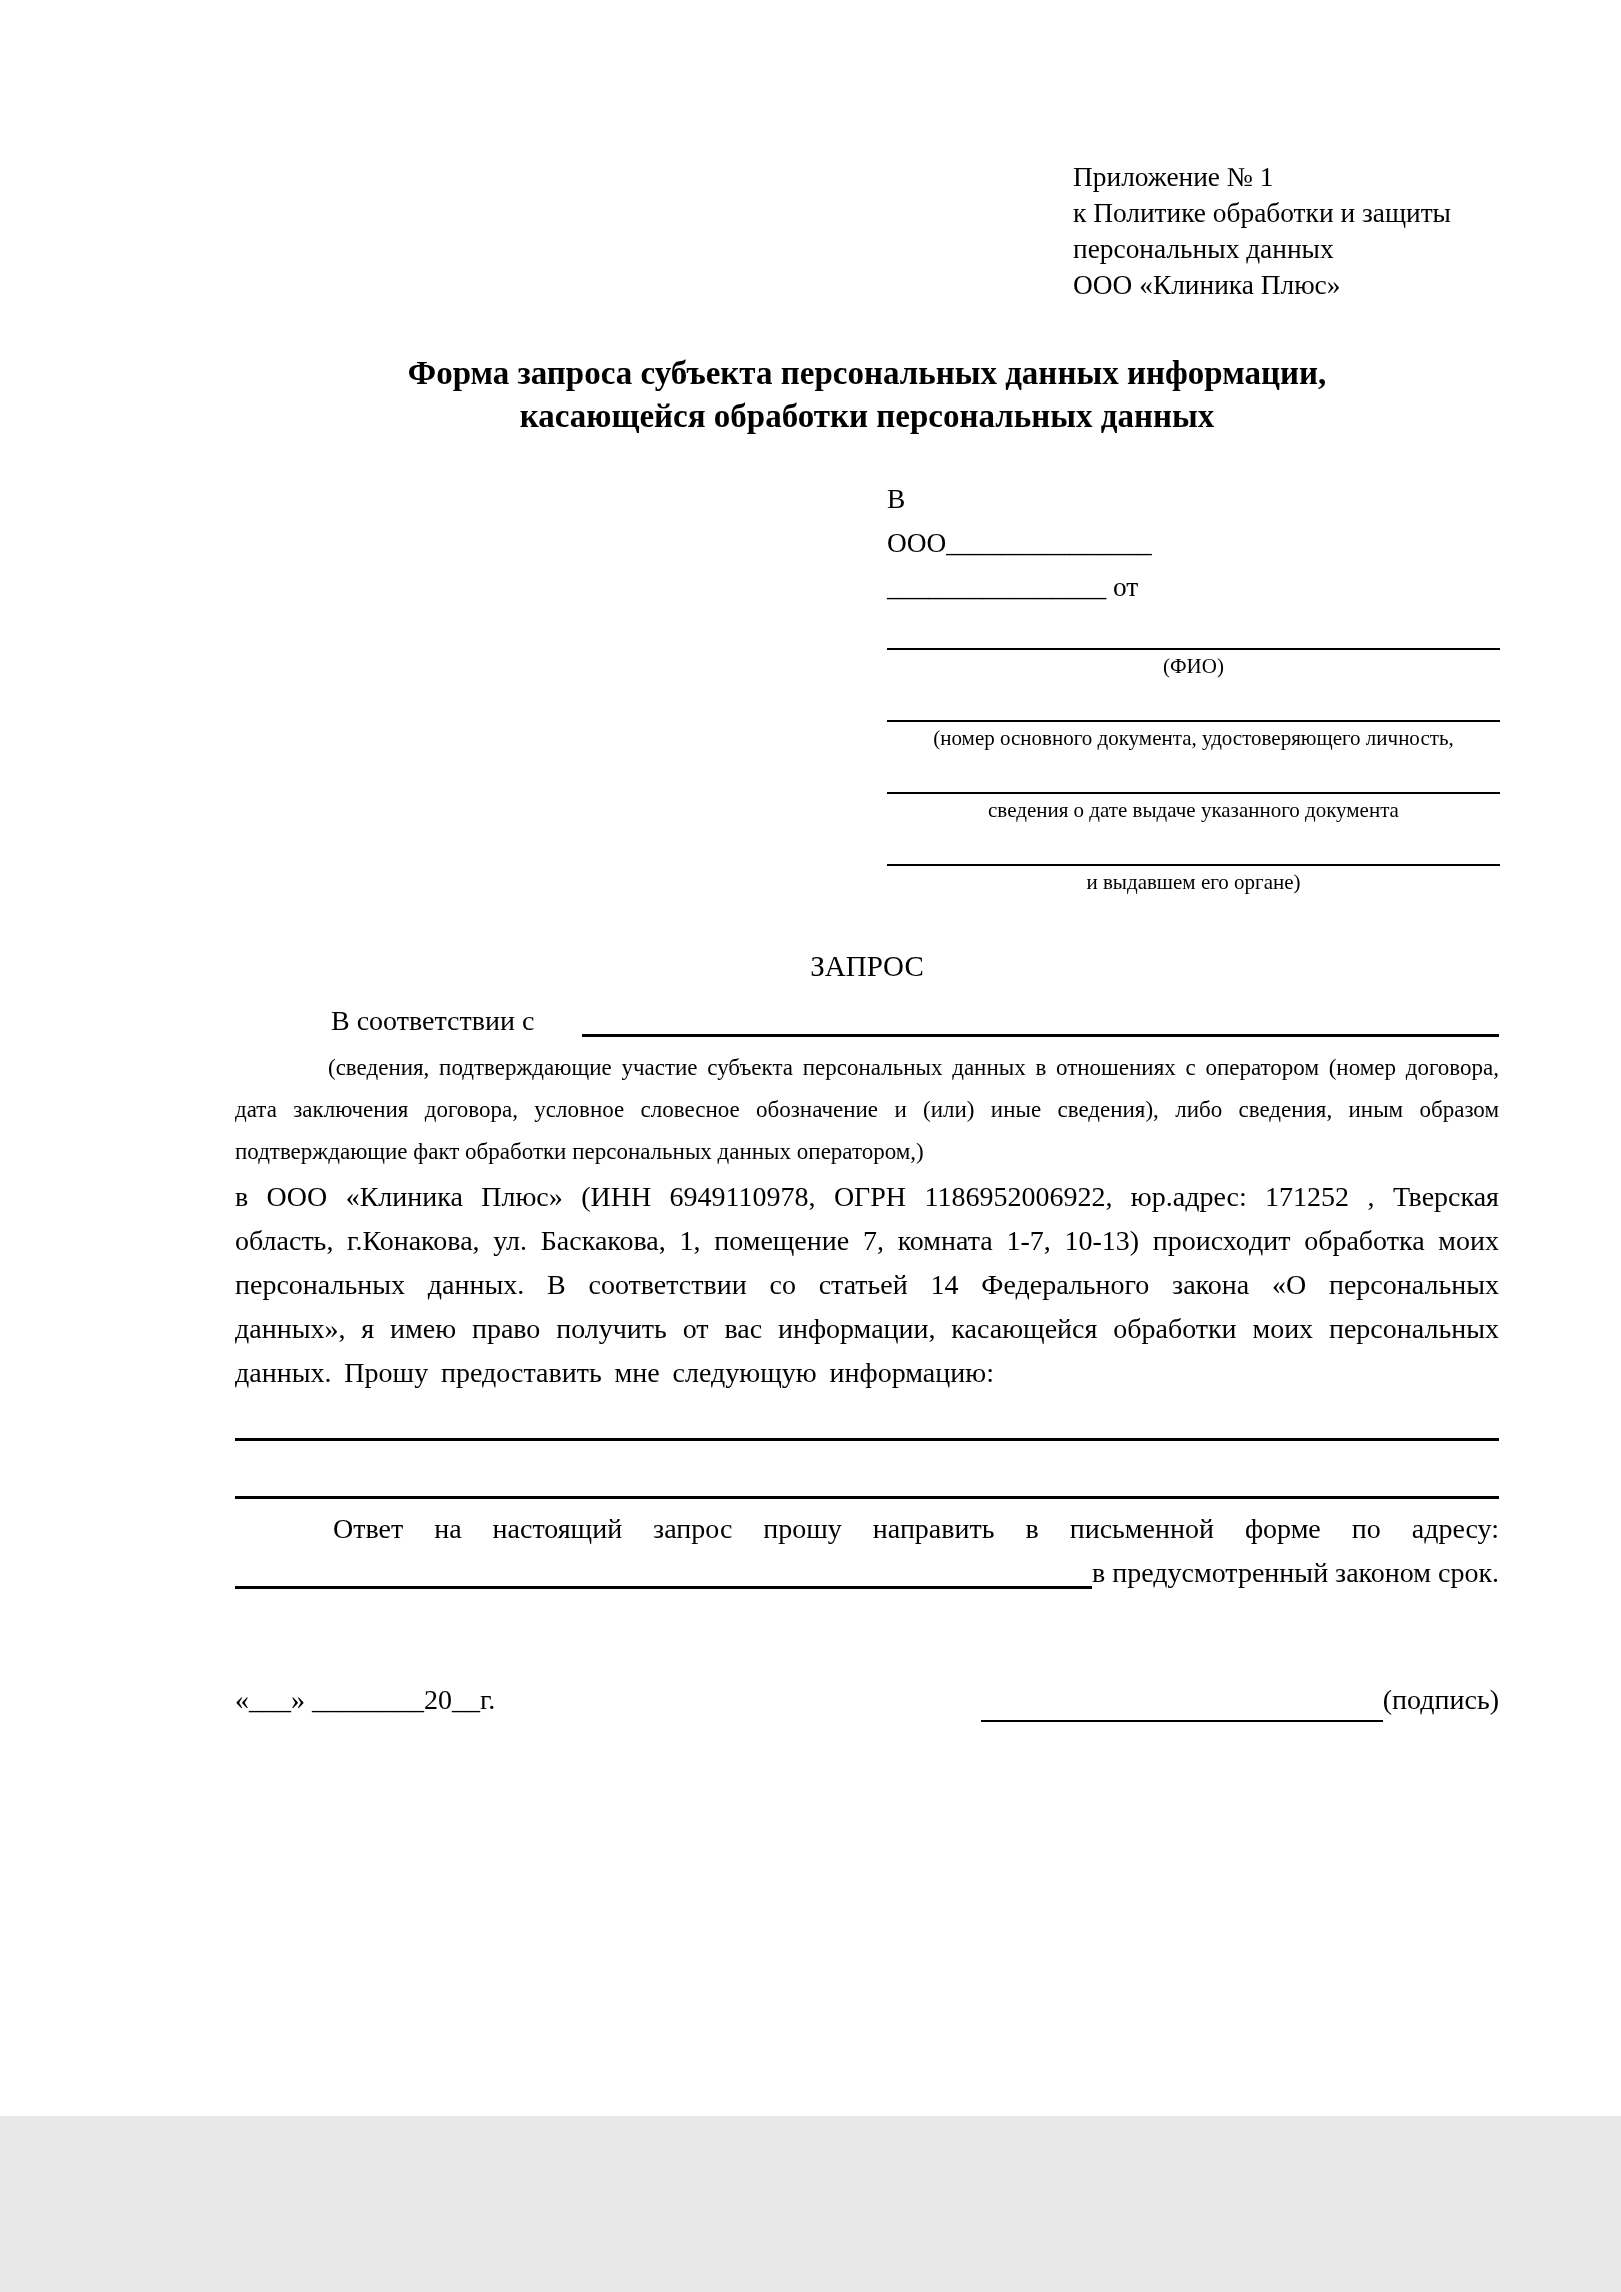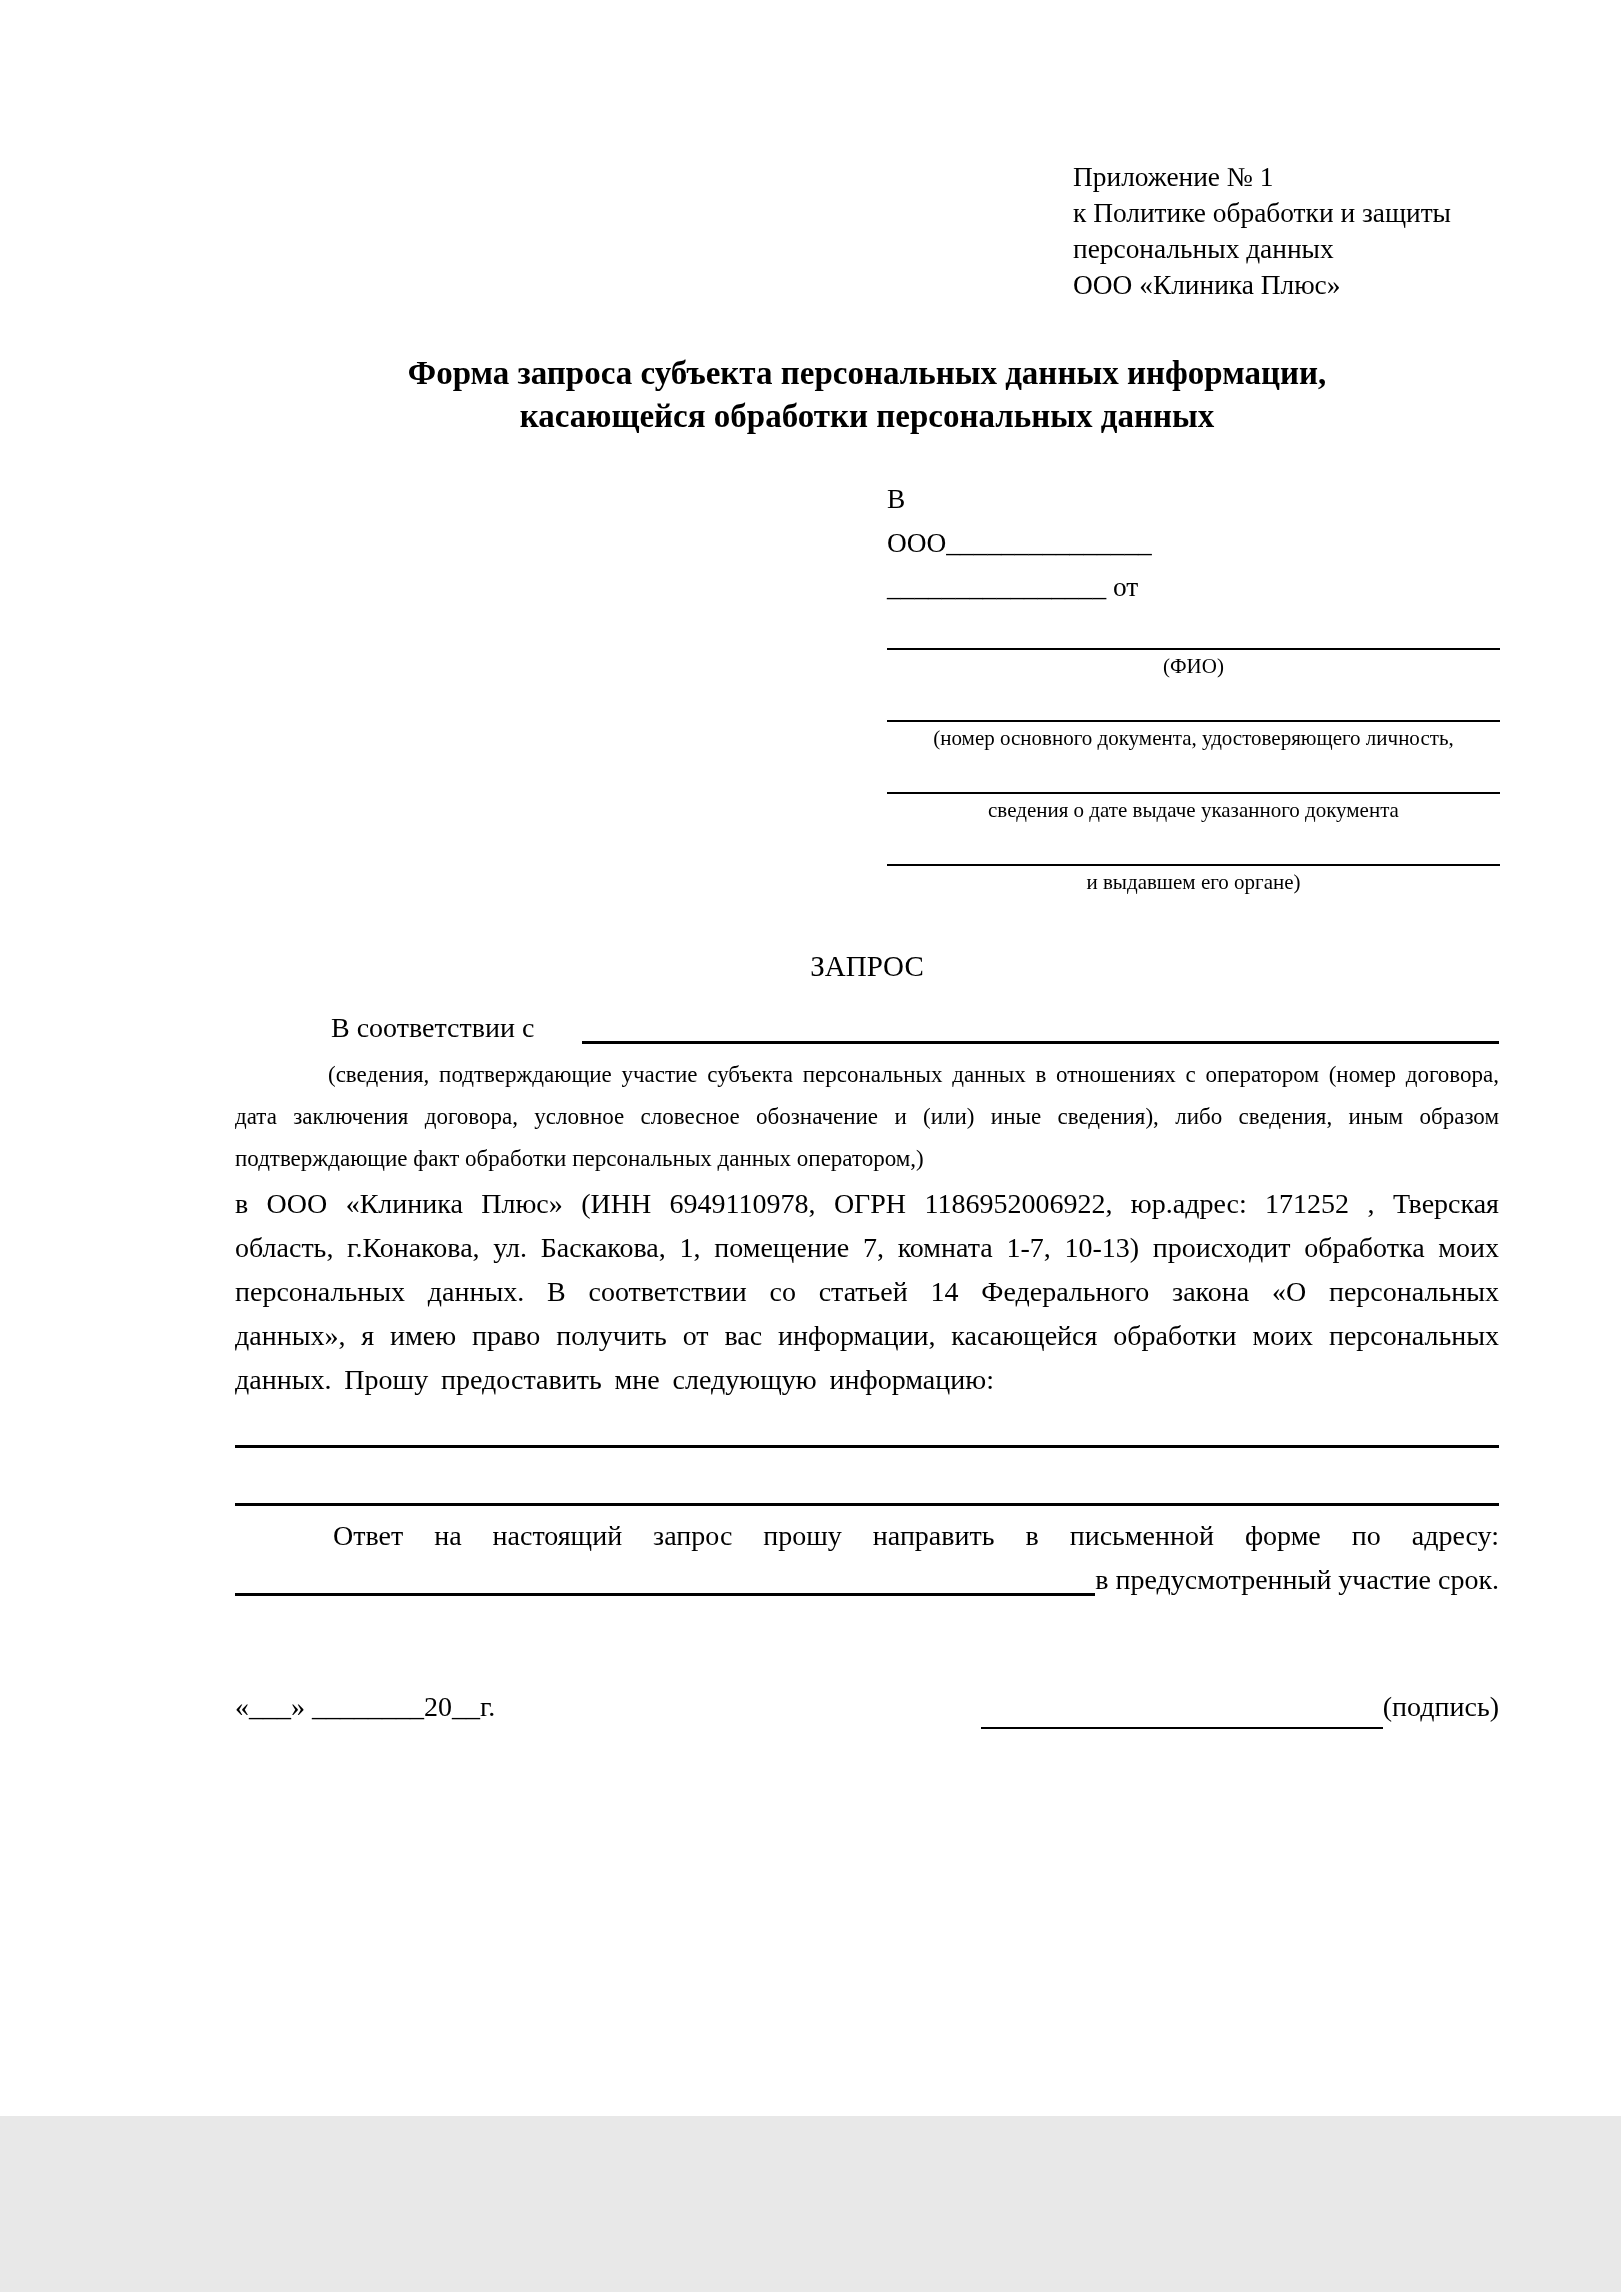--- a/index.html
+++ b/index.html
@@ -60,21 +60,21 @@
   }
 
   
   .request-heading {
     margin-top: 51px;
     text-align: center;
     font-size: 29px;
     line-height: 37px;
   }
   .according-row {
-    margin-top: 21px;
+    margin-top: 14px;
     display: flex;
     padding-left: 96px;
     font-size: 28px;
     line-height: 44px;
     gap: 36px;
   }
   .according-text { white-space: pre; }
   .fill-line {
     flex: 1;
     border-bottom: 3.9px solid #000;
@@ -200,21 +200,21 @@
 
     <p class="body-par">в ООО «Клиника Плюс» (ИНН 6949110978, ОГРН 1186952006922, юр.адрес: 171252 , Тверская область, г.Конакова, ул. Баскакова, 1, помещение 7, комната 1-7, 10-13) происходит обработка моих персональных данных. В соответствии со статьей 14 Федерального закона «О персональных данных», я имею право получить от вас информации, касающейся обработки моих персональных данных. Прошу предоставить мне следующую информацию:</p>
 
     <div class="blank-rule rule-1"></div>
     <div class="blank-rule rule-2"></div>
 
     <p class="answer-par">Ответ на настоящий запрос прошу направить в письменной форме по адресу:</p>
 
     <div class="address-row">
       <span class="addr-fill"></span>
-      <span class="answer-suffix">в предусмотренный участие срок.</span>
+      <span class="answer-suffix">в предусмотренный законом срок.</span>
     </div>
 
     <div class="footer-row">
       <span class="date-line">«___» ________20__г.</span>
       <span class="sig-group">
         <span class="sig-line"></span>
         <span class="sig-caption">(подпись)</span>
       </span>
     </div>
 

